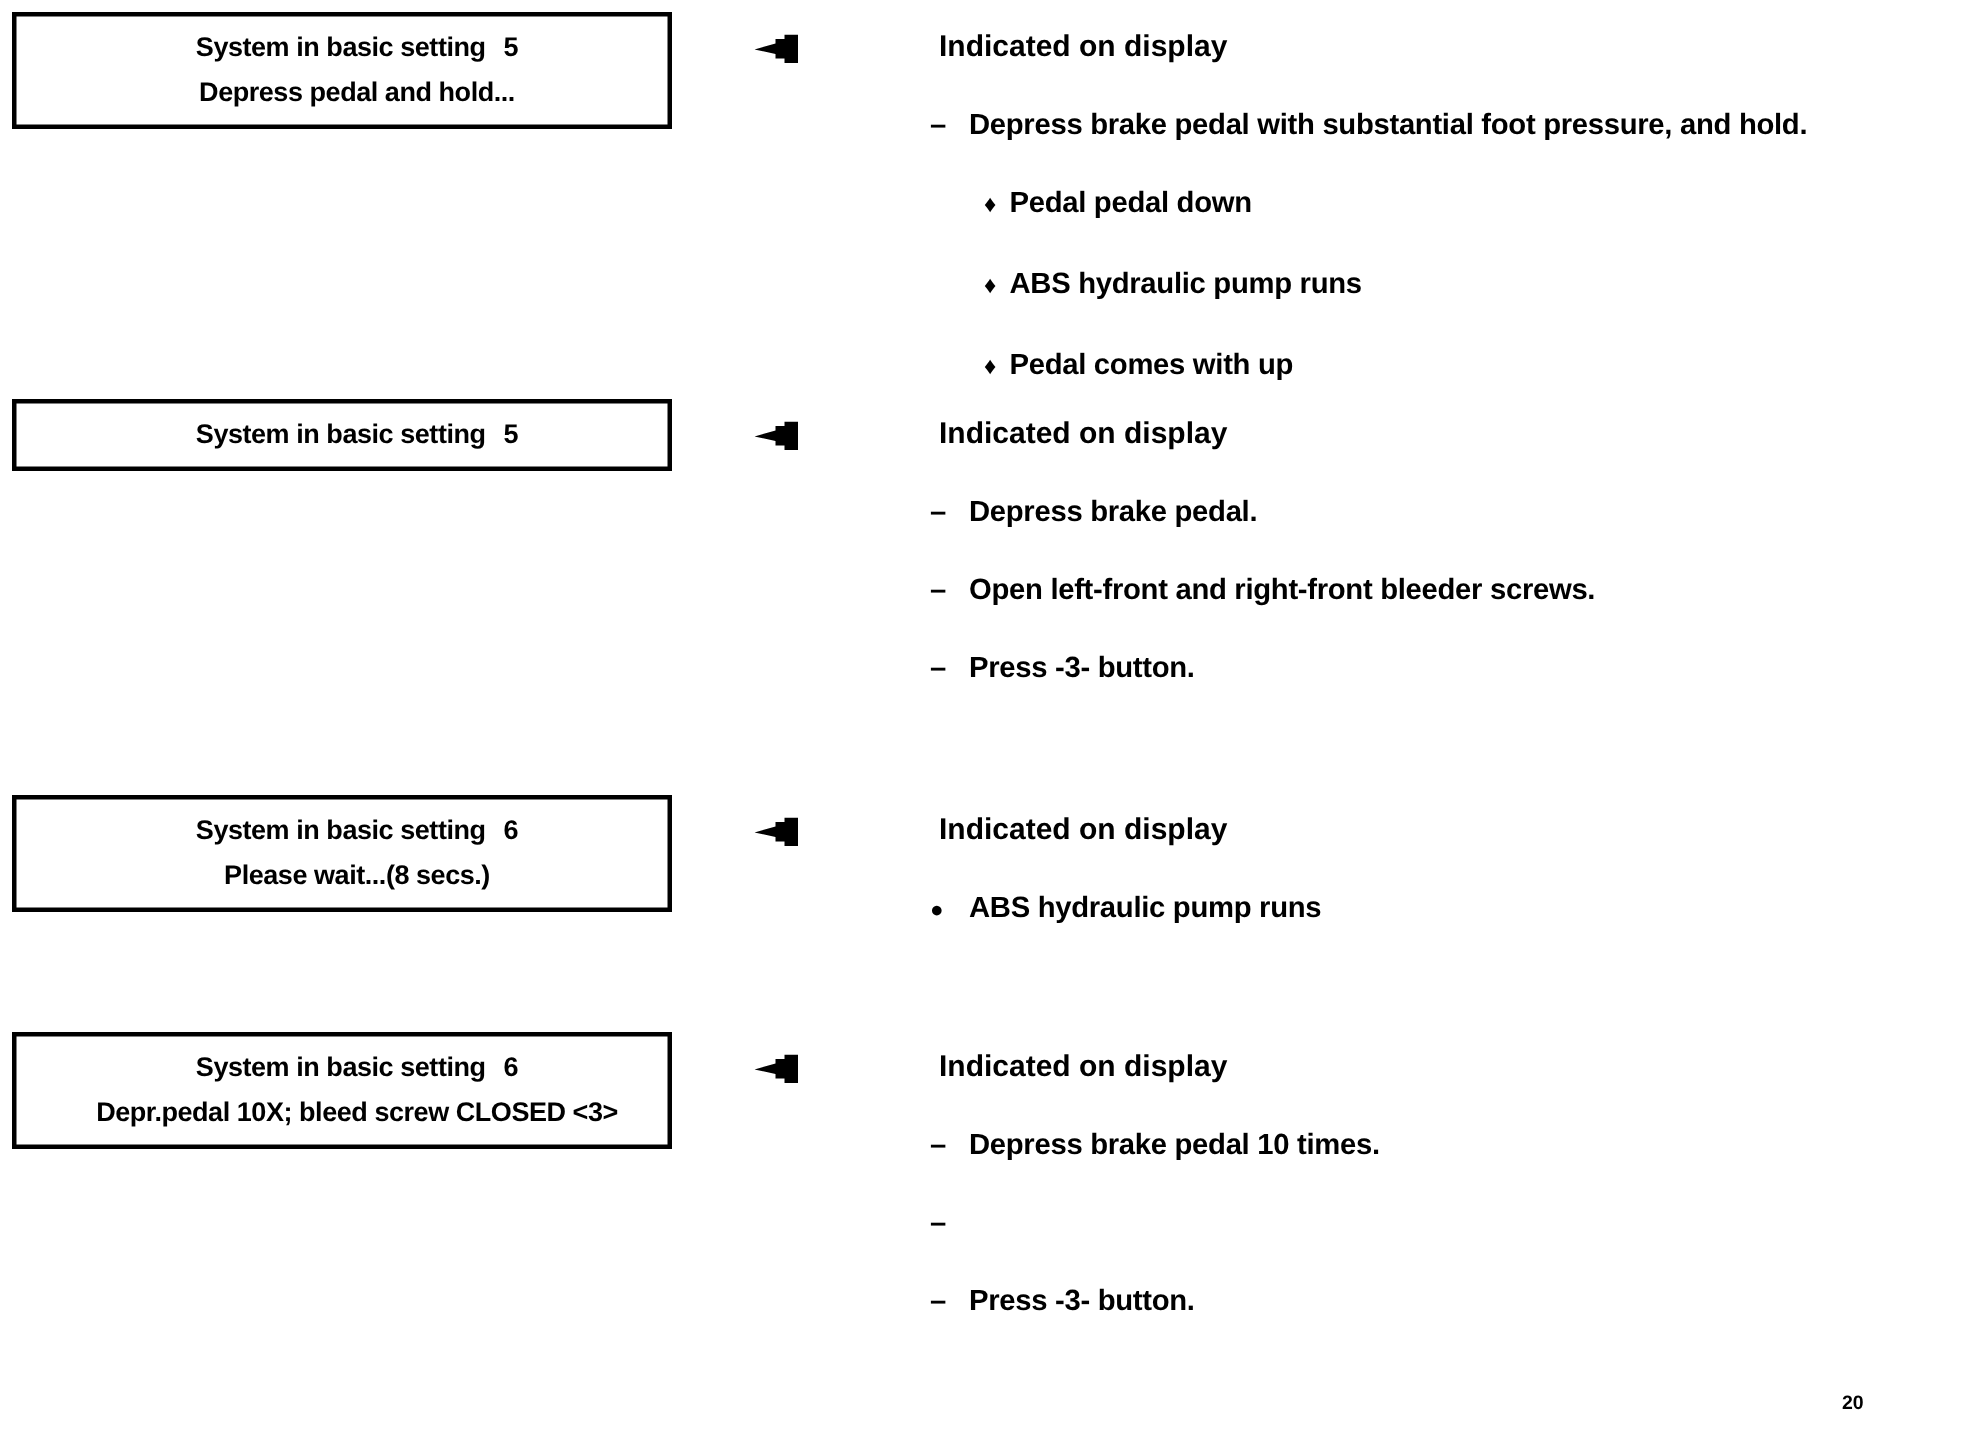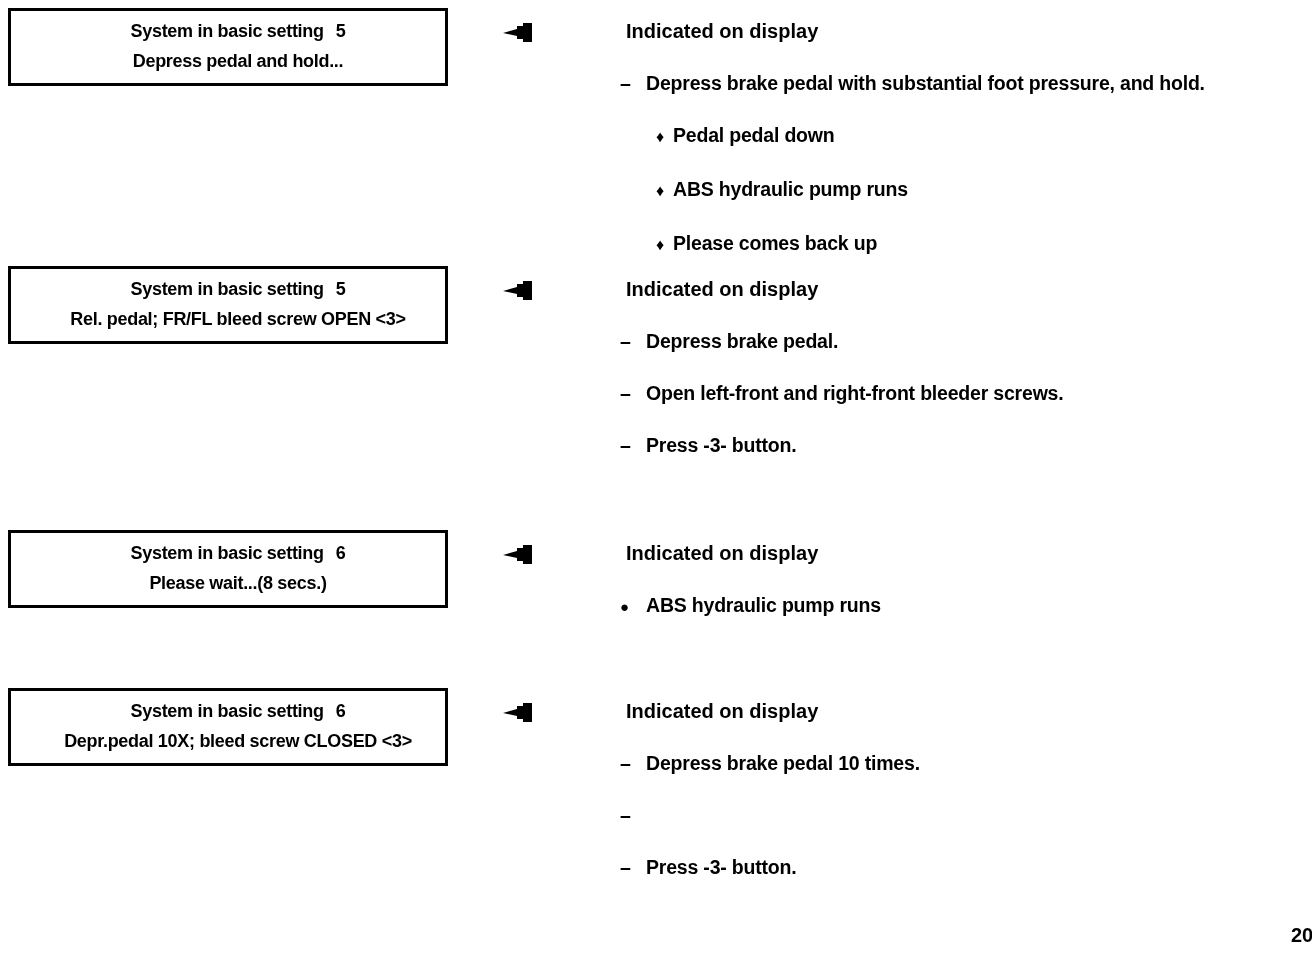--- a/index.html
+++ b/index.html
@@ -40,22 +40,22 @@
     display:flex;align-items:baseline;
     font-size:19.5px;line-height:26px;
     margin-top:26px;white-space:nowrap;letter-spacing:-0.2px;
   }
   .item .marker{flex:0 0 26px;width:26px;}
   .item.lvl2{margin-left:36px;}
   .item.lvl2 .marker{flex:0 0 17px;width:17px;font-size:16px;}
   .item.round .marker{font-size:15px;}
 
   .pageno{
-    position:absolute;left:1291px;top:922px;
-    font-size:20px;line-height:26px;
+    position:absolute;left:1228px;top:922px;
+    font-size:13px;line-height:26px;
   }
 </style>
 </head>
 <body>
 
 <div id="page">
 
   <div class="sec sec-1">
     <div class="dbox">
       <div class="dline">
@@ -78,32 +78,31 @@
       <div class="item lvl2">
         <span class="marker">♦</span>
         <span>Pedal pedal down</span>
       </div>
       <div class="item lvl2">
         <span class="marker">♦</span>
         <span>ABS hydraulic pump runs</span>
       </div>
       <div class="item lvl2">
         <span class="marker">♦</span>
-        <span>Please comes back up</span>
+        <span>Pedal comes with up</span>
       </div>
     </div>
   </div>
 
   <div class="sec sec-2">
     <div class="dbox">
       <div class="dline">
         <span>System in basic setting</span>
         <span class="num">5</span>
       </div>
-      <div class="dline">Rel. pedal; FR/FL bleed screw OPEN &lt;3&gt;</div>
     </div>
     <span class="arrow">
       <svg width="30" height="19" viewBox="0 0 30 19" xmlns="http://www.w3.org/2000/svg">
         <polygon fill="#000" points="29,0 29,19 20,19 20,16 14,16 14,13 0,10 14,6 14,3 20,3 20,0"></polygon>
       </svg>
     </span>
     <div class="content">
       <div class="heading">Indicated on display</div>
       <div class="item">
         <span class="marker">–</span>

